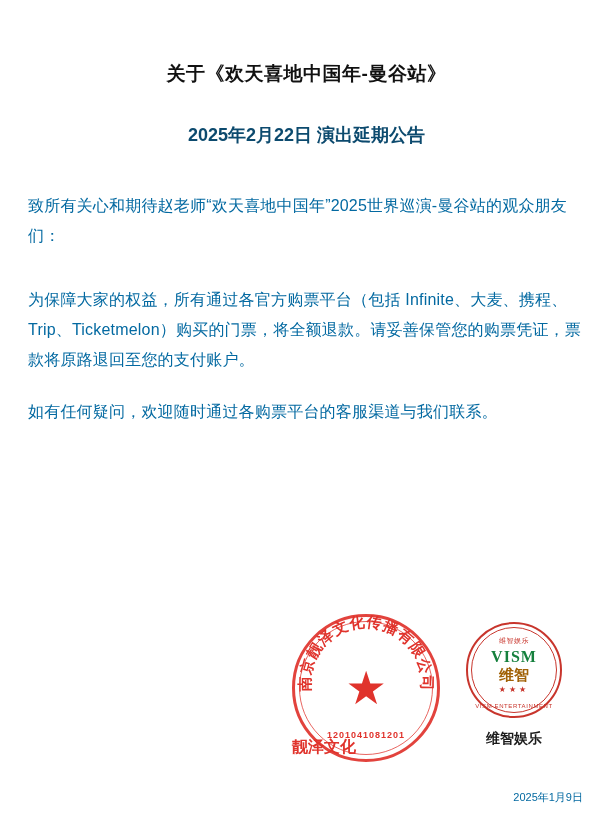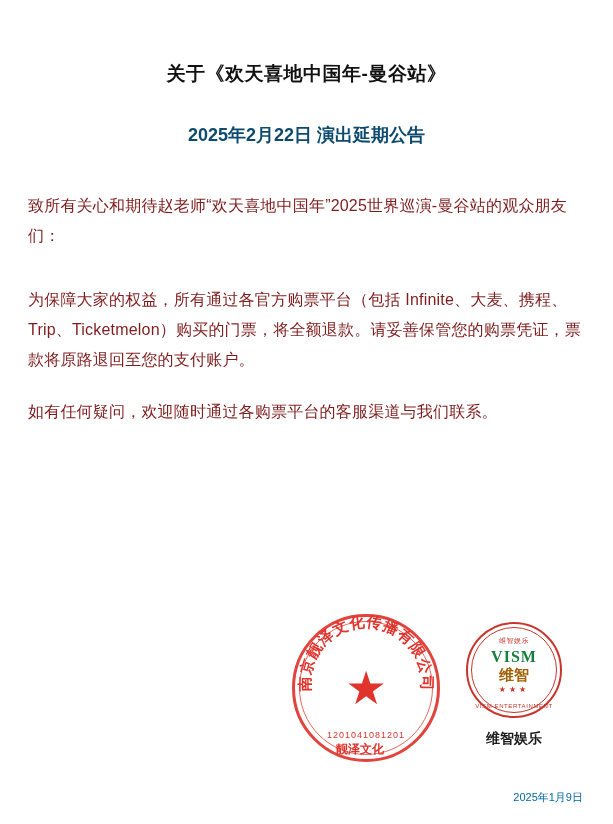--- a/index.html
+++ b/index.html
@@ -37,21 +37,21 @@
     padding-top: 36px;
     color: #0c4a6e;
   }
   .body-block {
     padding-top: 44px;
   }
   p.para {
     font-size: 16px;
     line-height: 30px;
     margin: 0 0 22px 0;
-    color: #7f1d1d;
+    color: #0369a1;
     letter-spacing: 0.2px;
   }
   p.para.lead {
     margin-bottom: 34px;
   }
   .stamps {
     position: absolute;
     left: 0;
     right: 0;
     top: 614px;
@@ -99,28 +99,28 @@
   .seal .arc-text text { fill: #e0332c; font-size: 15px; font-family: "Liberation Serif","DejaVu Serif",serif; font-weight: bold; letter-spacing: 1px; }
   .seal .code {
     position: absolute;
     left: 0; right: 0;
     bottom: 22px;
     text-align: center;
     color: #e0332c;
     font-size: 9px;
     letter-spacing: 1px;
     font-family: "Liberation Sans", sans-serif;
+    font-weight: bold;
   }
   .seal .seal-bottom-label {
     position: absolute;
     left: 0; right: 12px;
     bottom: 4px;
-    text-align: center;
     color: #e0332c;
-    font-size: 12px;
+    font-size: 16px;
     font-weight: bold;
   }
   
   .vism {
     position: absolute;
     left: 466px;
     top: 8px;
     width: 96px;
     height: 96px;
   }

